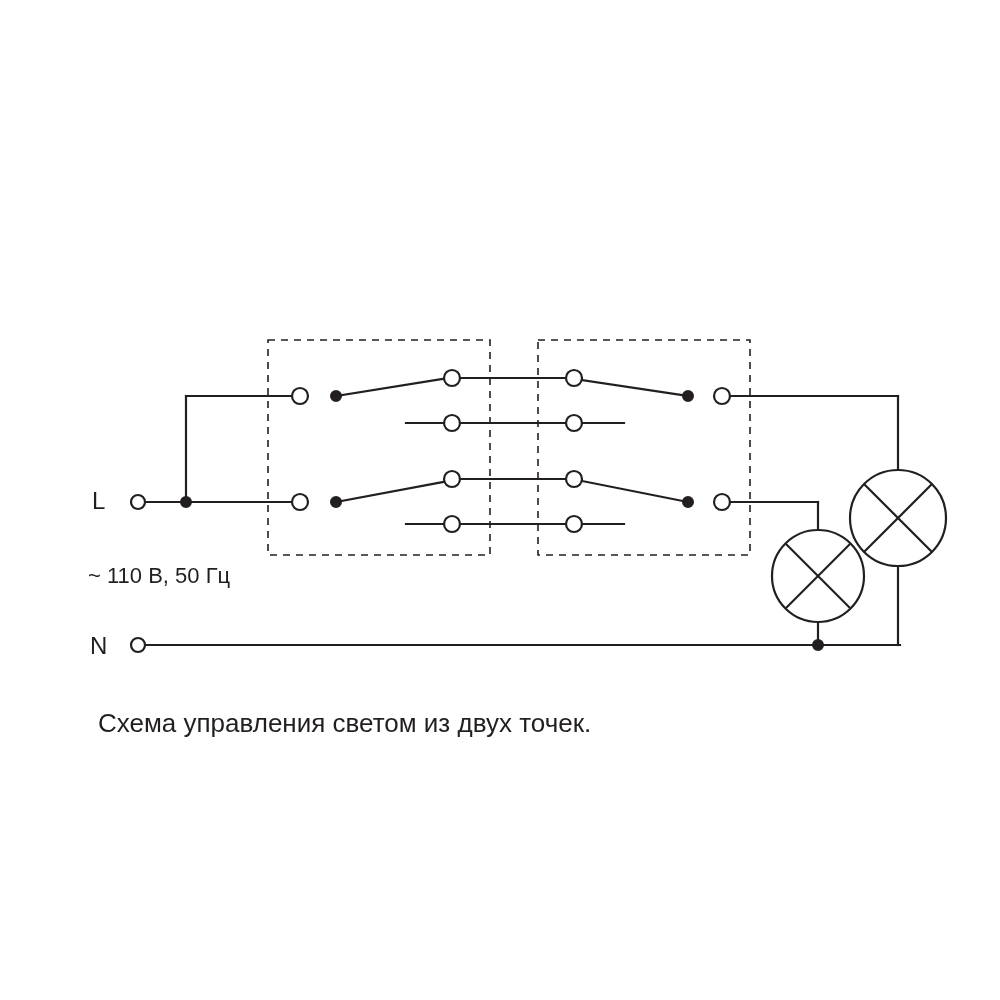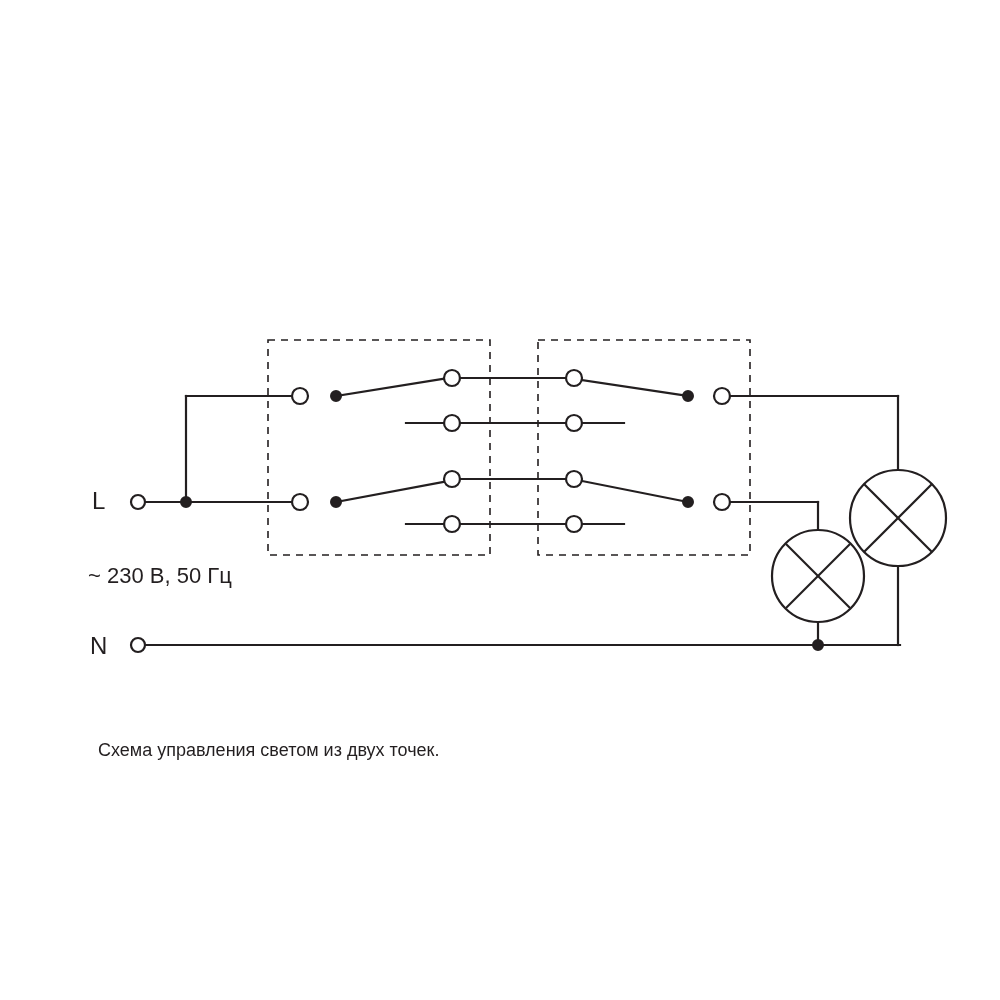--- a/index.html
+++ b/index.html
@@ -67,21 +67,21 @@
   }
   .text-layer > span {
     position: absolute;
     white-space: nowrap;
     color: #231f20;
     font-family: "Liberation Sans", sans-serif;
   }
   #label-L { left: 92px; top: 487px; font-size: 24px; }
   #label-N { left: 90px; top: 632px; font-size: 24px; }
   #supply-label { left: 88px; top: 563px; font-size: 22px; }
-  #caption { left: 98px; top: 740px; font-size: 18px; text-align: right; }
+  #caption { left: 98px; top: 708px; font-size: 26px; text-align: right; }
 </style>
 </head>
 <body>
 
 <div id="diagram-root">
 
   <svg class="schematic" viewBox="0 0 1000 1000">
 
     <rect class="dashed-box" x="268" y="340" width="222" height="215"></rect>
     <rect class="dashed-box" x="538" y="340" width="212" height="215"></rect>
@@ -149,17 +149,17 @@
 
     <circle class="lamp-circle" cx="818" cy="576" r="46"></circle>
     <line class="lamp-cross" x1="786" y1="544" x2="850" y2="608"></line>
     <line class="lamp-cross" x1="850" y1="544" x2="786" y2="608"></line>
 
   </svg>
 
   <div class="text-layer">
     <span id="label-L">L</span>
     <span id="label-N">N</span>
-    <span id="supply-label">~ 230 В, 50 Гц</span>
+    <span id="supply-label">~ 110 В, 50 Гц</span>
     <span id="caption">Схема управления светом из двух точек.</span>
   </div>
 
 </div>
 
 </body></html>

